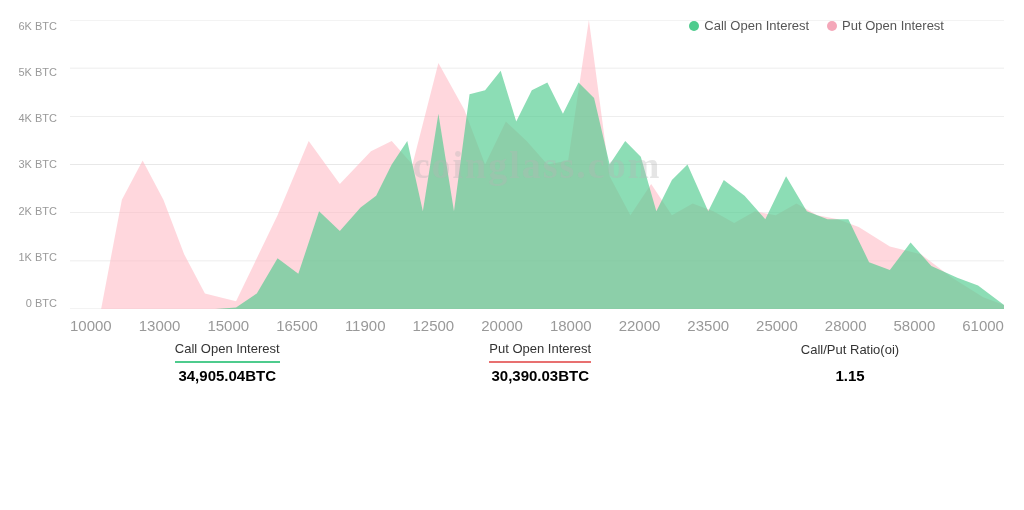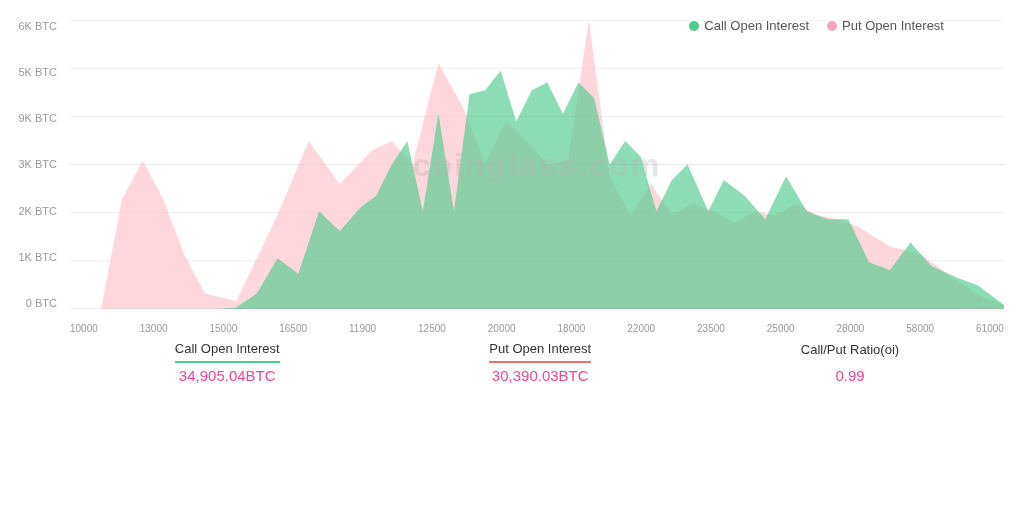--- a/index.html
+++ b/index.html
@@ -44,26 +44,27 @@
       top: 20px;
       left: 70px;
       right: 20px;
       bottom: 80px;
     }
     .watermark {
       position: absolute;
       top: 50%;
       left: 50%;
       transform: translate(-50%, -50%);
-      font-size: 32px;
+      font-size: 38px;
       color: rgba(180, 180, 180, 0.35);
       font-weight: bold;
       pointer-events: none;
       white-space: nowrap;
       letter-spacing: 2px;
+      font-family: Liberation Serif, serif;
     }
     .y-axis-labels {
       position: absolute;
       left: 0;
       top: 20px;
       bottom: 80px;
       width: 65px;
       display: flex;
       flex-direction: column;
       justify-content: space-between;
@@ -72,21 +73,21 @@
       font-size: 11px;
       color: #999;
     }
     .x-axis-labels {
       position: absolute;
       bottom: 55px;
       left: 70px;
       right: 20px;
       display: flex;
       justify-content: space-between;
-      font-size: 10px;
+      font-size: 15px;
       color: #999;
     }
     .stats-row {
       position: absolute;
       bottom: 5px;
       left: 70px;
       right: 20px;
       display: flex;
       justify-content: space-around;
       align-items: center;
@@ -97,22 +98,22 @@
       align-items: center;
       gap: 4px;
     }
     .stat-label {
       font-size: 13px;
       color: #333;
       font-weight: 500;
     }
     .stat-value {
       font-size: 15px;
-      font-weight: normal;
-      color: #ec4899;
+      font-weight: bold;
+      color: #000000;
     }
     .stat-underline-green {
       width: 100%;
       height: 2px;
       background: #4ecb8d;
       margin-top: 1px;
     }
     .stat-underline-red {
       width: 100%;
       height: 2px;
@@ -125,21 +126,21 @@
     }
   </style>
 </head>
 <body>
 
 <div class="chart-container">
 
   <div class="y-axis-labels">
     <span>6K BTC</span>
     <span>5K BTC</span>
-    <span>9K BTC</span>
+    <span>4K BTC</span>
     <span>3K BTC</span>
     <span>2K BTC</span>
     <span>1K BTC</span>
     <span>0 BTC</span>
   </div>
 
   <div class="chart-area">
     <div class="watermark">coinglass.com</div>
     <svg class="chart-svg" viewBox="0 0 900 370" preserveAspectRatio="none">
 
@@ -284,17 +285,17 @@
       <span class="stat-value">34,905.04BTC</span>
     </div>
     <div class="stat-item">
       <span class="stat-label">Put Open Interest</span>
       <div class="stat-underline-red"></div>
       <span class="stat-value">30,390.03BTC</span>
     </div>
     <div class="stat-item">
       <span class="stat-label">Call/Put Ratio(oi)</span>
       <div style="height:2px;"></div>
-      <span class="stat-value">0.99</span>
+      <span class="stat-value">1.15</span>
     </div>
   </div>
 
 </div>
 
 </body></html>

